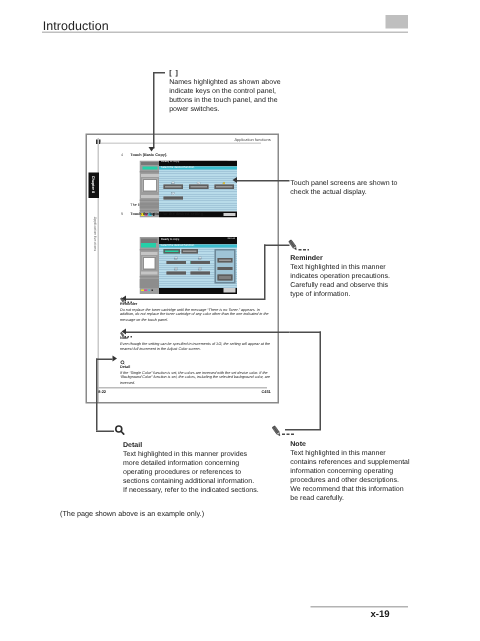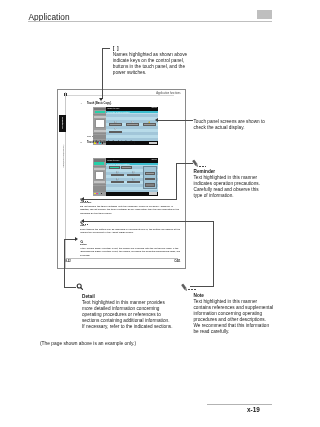--- a/index.html
+++ b/index.html
@@ -71,21 +71,21 @@
   .tp-btn.on{background:#28d3a6;}
   .tp-txt{position:absolute;font-size:1.9px;color:#fff;line-height:2.2px;white-space:nowrap;}
   .tp-ico{position:absolute;}
   .tp-ico svg{display:block;}
 </style>
 </head>
 <body>
 
 <div class="page">
 
-  <div id="hdr-title">Application</div>
+  <div id="hdr-title">Introduction</div>
   <div id="hdr-rule"></div>
   <div id="hdr-box"></div>
 
   <div class="lln lh" style="left:101.6px;top:48.3px;width:8.5px;"></div>
   <div class="lln lv" style="left:101.6px;top:48.3px;height:51px;"></div>
   <div class="arr arr-down" style="left:99.4px;top:98px;"></div>
 
   <div class="lln lh" style="left:158px;top:120.2px;width:35px;"></div>
   <div class="arr arr-left" style="left:155.2px;top:118px;"></div>
 

